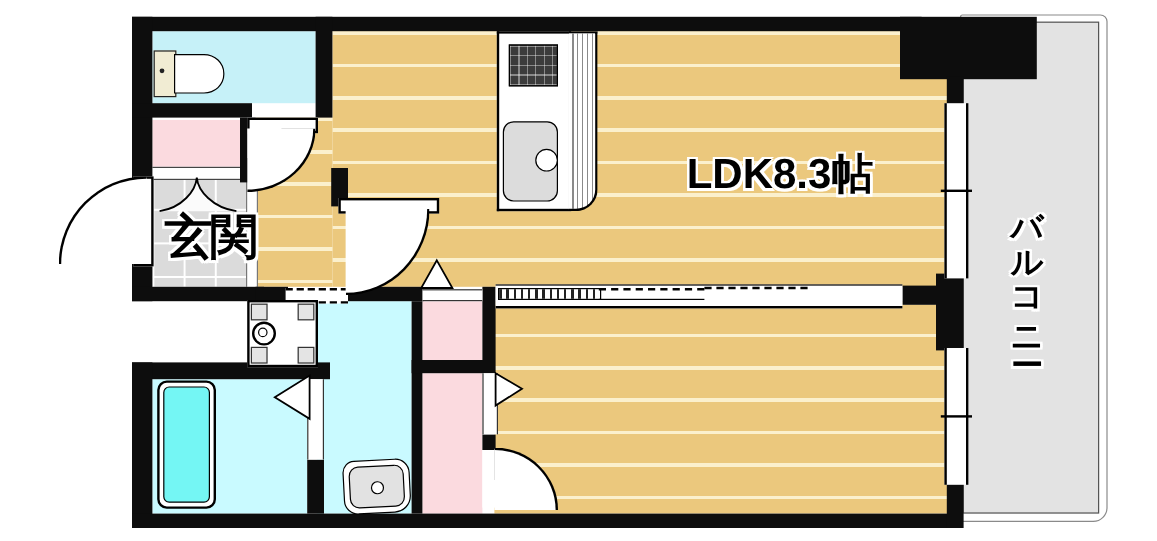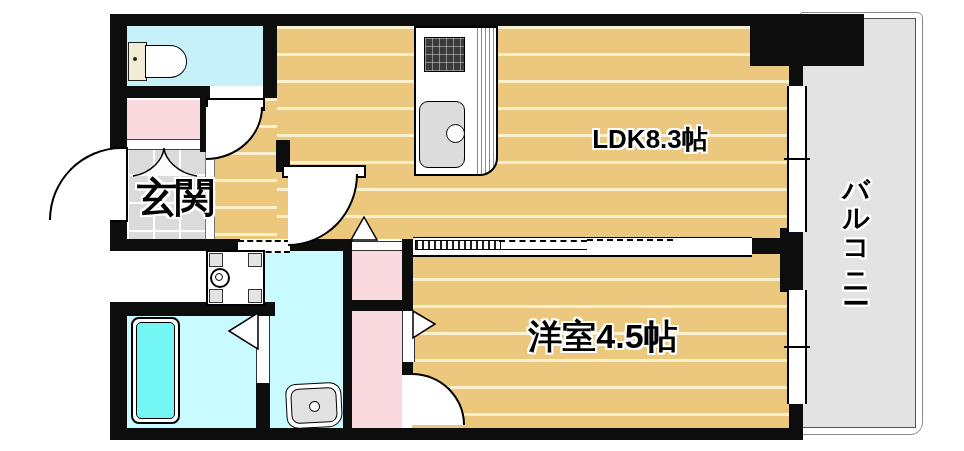--- a/index.html
+++ b/index.html
@@ -145,18 +145,17 @@
       <div class="abs" style="left:3px;top:3px;width:6px;height:6px;border:1.5px solid #000;border-radius:50%;"></div>
     </div>
   </div>
 
   <div class="abs" style="left:286px;top:383px;width:54px;height:43px;background:#fff;border:1.5px solid #000;
               border-radius:10px 12px 14px 12px;transform:rotate(-3deg);">
     <div class="abs" style="left:4px;top:4px;right:4px;bottom:4px;background:#E2E2E2;border:1px solid #000;border-radius:8px;"></div>
     <div class="abs" style="left:22px;top:17px;width:9px;height:9px;background:#fff;border:1.5px solid #000;border-radius:50%;"></div>
   </div>
 
-  <div class="label" style="left:535px;top:122px;width:230px;text-align:center;font-size:26px;">LDK8.3帖</div>
+  <div class="label" style="left:535px;top:122px;width:230px;text-align:center;font-size:35px;">LDK8.3帖</div>
   <div class="label" style="left:108px;top:170px;width:105px;text-align:right;font-size:40px;letter-spacing:-2px;">玄関</div>
-  <div class="label" style="left:498px;top:314px;width:210px;text-align:center;font-size:34px;">洋室4.5帖</div>
   <div class="label" style="left:838px;top:158px;height:190px;font-size:27px;writing-mode:vertical-rl;letter-spacing:2px;">バルコニー</div>
 
 </div>
 
 </body></html>

